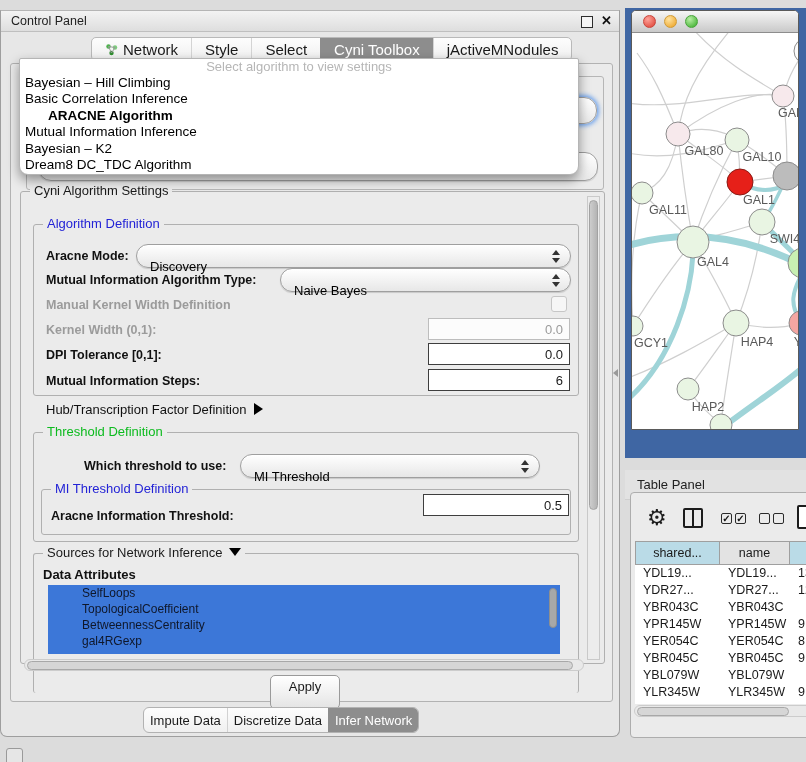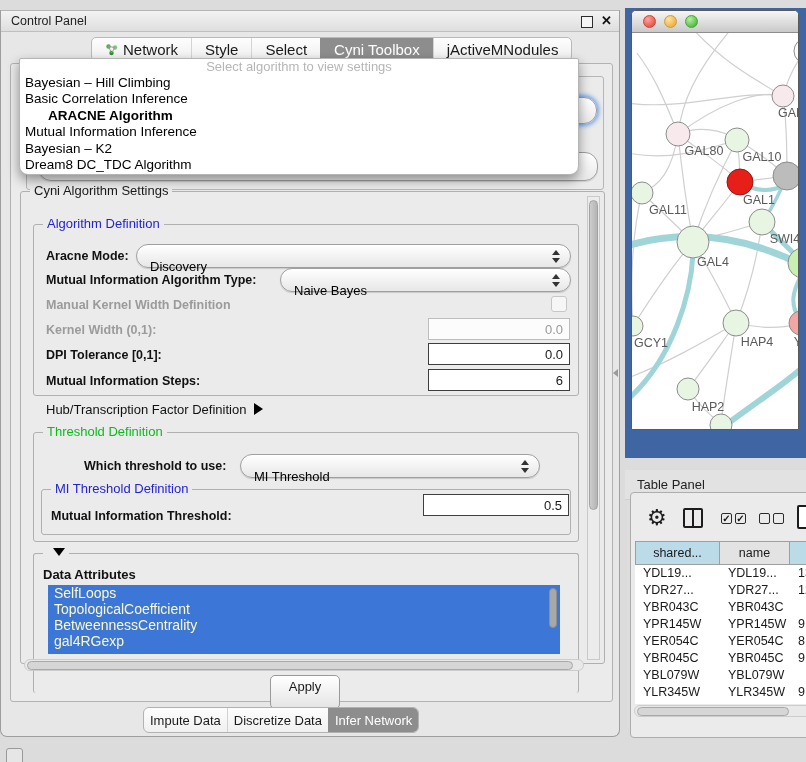--- a/index.html
+++ b/index.html
@@ -59,21 +59,21 @@
   .spin:after{bottom:0;border-top:5px solid #333;}
   .field{position:absolute;height:22px;background:#fff;border:1px solid #3e3e3e;box-sizing:border-box;
       font-size:13px;text-align:right;padding:3px 6px 0 0;}
   .field.dis{border-color:#bdbdbd;color:#9b9b9b;background:#fcfcfc;}
   .chk{position:absolute;width:14px;height:14px;border:1px solid #c6c6c6;border-radius:3px;background:#f6f6f6;}
   .arrow-r{display:inline-block;width:0;height:0;border-top:6px solid transparent;border-bottom:6px solid transparent;
       border-left:9px solid #000;margin-left:8px;vertical-align:-1px;}
   .arrow-d{display:inline-block;width:0;height:0;border-left:6px solid transparent;border-right:6px solid transparent;
       border-top:8px solid #000;margin-left:6px;vertical-align:1px;}
   .attr-list{position:absolute;background:#3c77d8;overflow:hidden;}
-  .attr-item{height:16px;line-height:16px;padding-left:6px;font-size:14px;color:#fef9c3;white-space:nowrap;}
+  .attr-item{height:16px;line-height:16px;padding-left:6px;font-size:12px;color:#0f172a;white-space:nowrap;margin-left:28px;}
   .mini-thumb{position:absolute;width:8px;border-radius:4px;background:#a8a8a8;border:1px solid #8f8f8f;box-sizing:border-box;}
   .vscroll{position:absolute;width:13px;background:#ececec;border:1px solid #c9c9c9;box-sizing:border-box;}
   .vthumb{position:absolute;left:1px;width:9px;border-radius:5px;background:linear-gradient(90deg,#cdcdcd,#b4b4b4);border:1px solid #a2a2a2;box-sizing:border-box;}
   .hscroll{position:absolute;height:12px;background:#e9e9e9;border:1px solid #cccccc;border-radius:6px;box-sizing:border-box;}
   .hthumb{position:absolute;top:1px;height:9px;border-radius:5px;background:#d6d6d6;border:1px solid #a8a8a8;box-sizing:border-box;}
   .btn{position:absolute;height:34px;border:1px solid #9a9a9a;border-radius:5px;
       background:linear-gradient(#ffffff,#e4e4e4);font-size:13px;text-align:center;line-height:21px;box-sizing:border-box;}
 
   
   .btabs{position:absolute;left:142px;top:696px;height:24px;display:flex;background:linear-gradient(#fdfdfd,#f0f0f0);
@@ -199,26 +199,26 @@
           <span class="grp-title t-green">Threshold Definition</span>
         </div>
         <span class="lbl" style="left:63px;top:267px;">Which threshold to use:</span>
         <div class="combo" style="left:219px;top:262px;width:300px;">
           <span class="val">MI Threshold</span>
           <span class="spin"></span>
         </div>
         <div class="grp" style="left:20px;top:297px;width:530px;height:46px;">
           <span class="grp-title t-blue">MI Threshold Definition</span>
         </div>
-        <span class="lbl" style="left:30px;top:317px;">Mutual Information Threshold:</span>
+        <span class="lbl" style="left:30px;top:317px;">Aracne Information Threshold:</span>
         <div class="field" style="left:402px;top:302px;width:146px;">0.5</div>
 
         <div class="grp" style="left:12px;top:361px;width:546px;height:140px;border-bottom:none;">
           <span class="grp-title">
-            <span class="arrow-d"></span>
+            <span>Sources for Network Inference</span><span class="arrow-d"></span>
           </span>
         </div>
         <span class="lbl" style="left:22px;top:375px;font-size:13px;">Data Attributes</span>
         <div class="attr-list" style="left:27px;top:393px;width:512px;height:69px;">
             <div class="attr-item">SelfLoops</div>
             <div class="attr-item">TopologicalCoefficient</div>
             <div class="attr-item">BetweennessCentrality</div>
             <div class="attr-item">gal4RGexp</div>
           </div>
         <div class="mini-thumb" style="left:528px;top:396px;height:40px;"></div>

